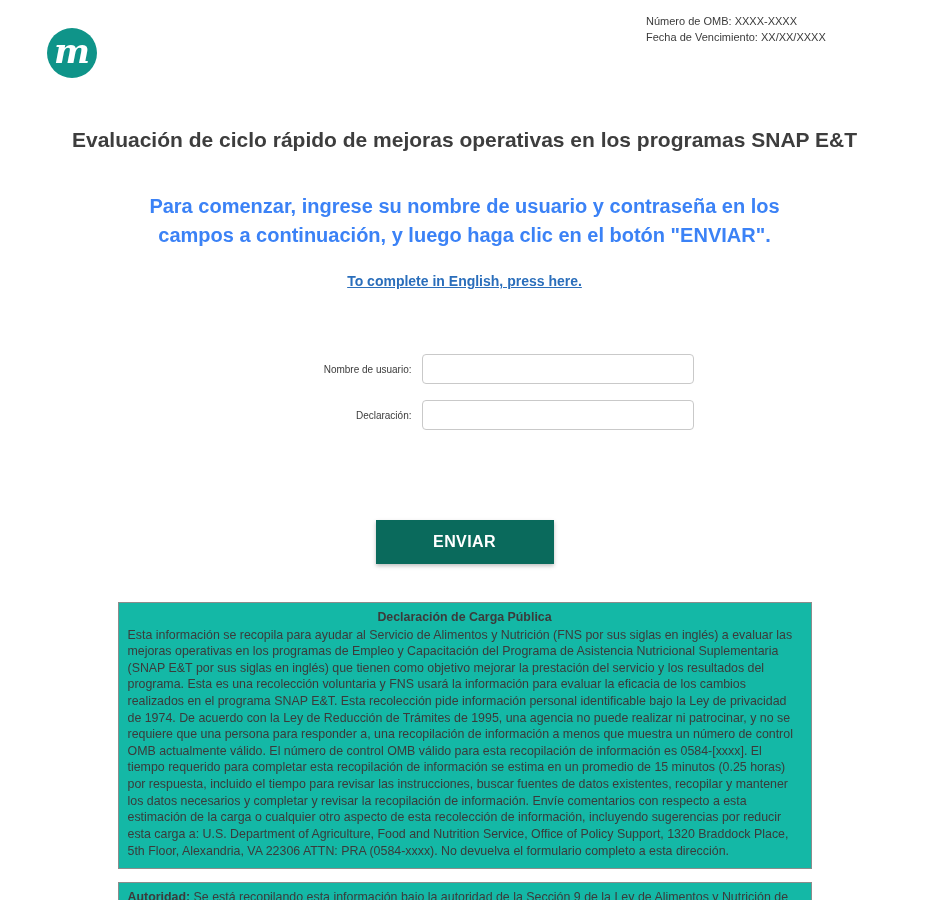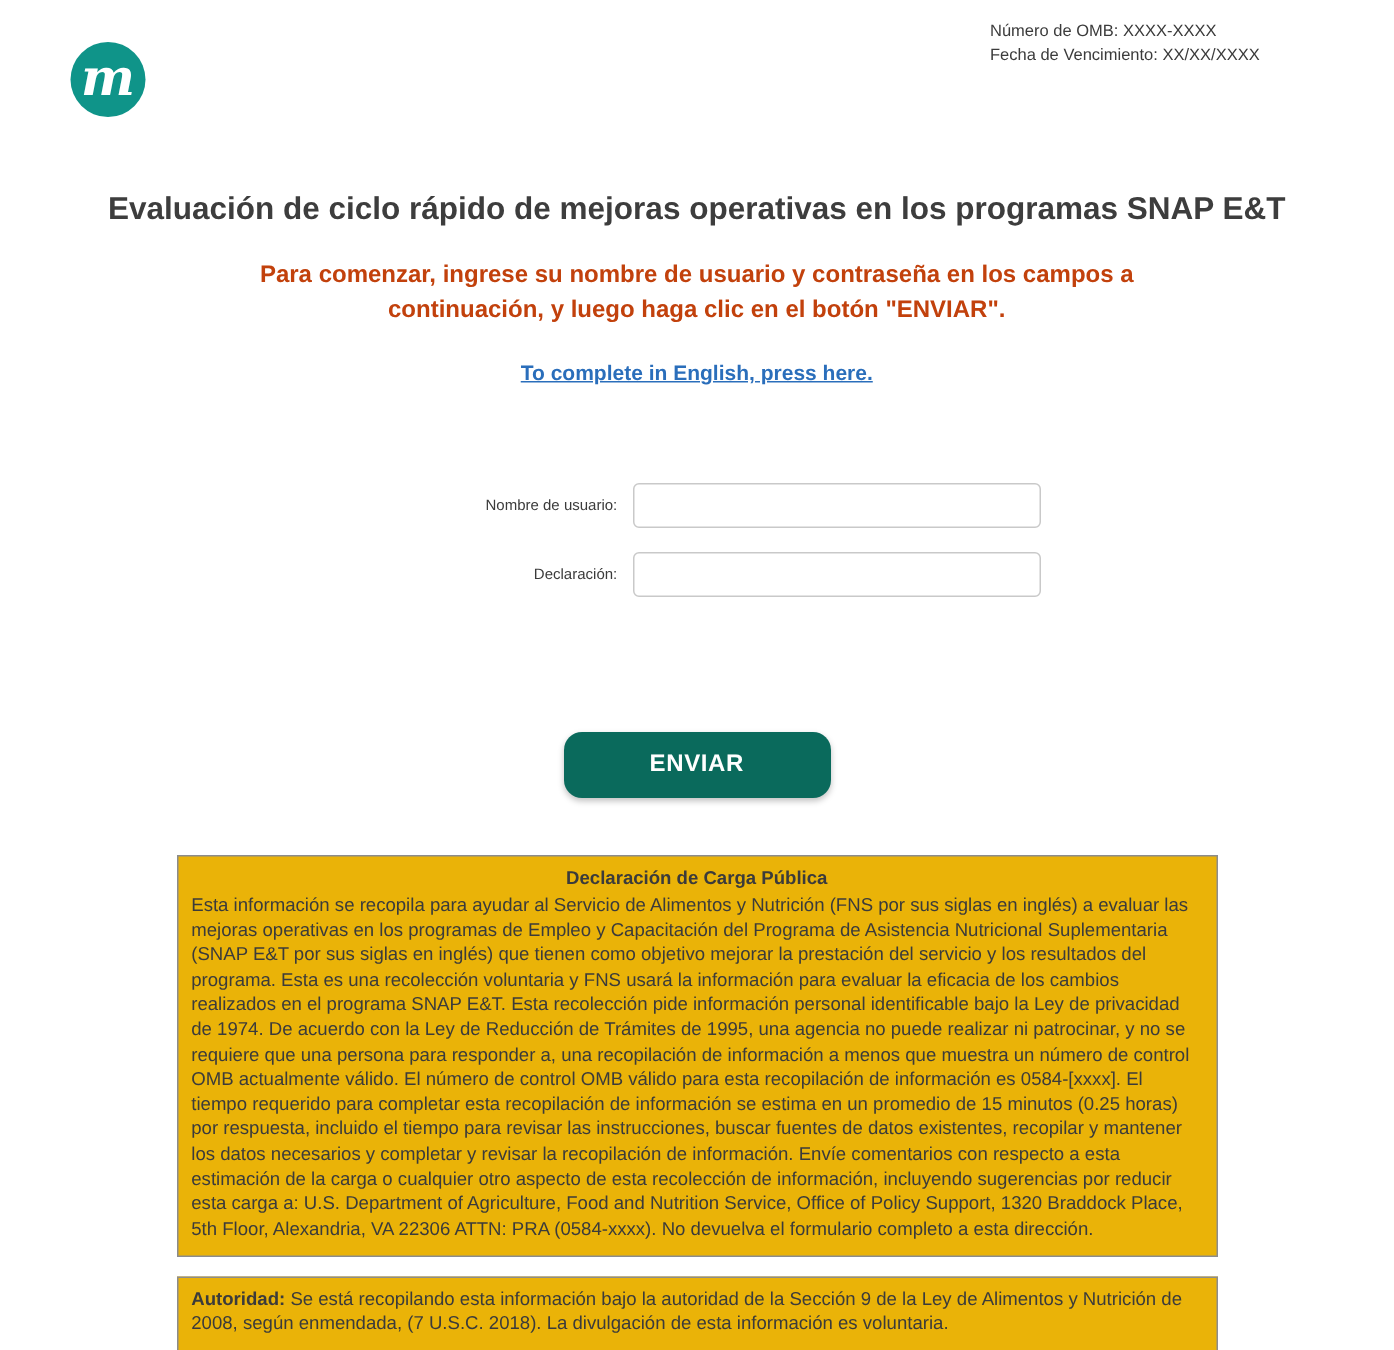--- a/index.html
+++ b/index.html
@@ -15,33 +15,33 @@
   }
   .header { position: relative; height: 96px; }
   .brand {
     position: absolute; left: 45px; top: 26px;
     display: flex; align-items: center; gap: 10px;
   }
   .wordmark {
     font-size: 29px; font-weight: 500; color: #12304f; letter-spacing: 0.2px;
   }
   .meta {
-    position: absolute; left: 660px; top: 14px;
+    position: absolute; left: 646px; top: 14px;
     font-size: 11px; color: #3b3b3b; line-height: 1.45;
   }
   .page-title {
     margin-top: 32px;
     text-align: center;
     font-size: 21px; font-weight: bold; color: #3d3d3d;
   }
   .instructions {
-    margin: 20px auto 0 auto;
+    margin: 40px auto 0 auto;
     width: 660px;
     text-align: center;
-    font-size: 16px; font-weight: bold; color: #c2410c;
+    font-size: 20px; font-weight: bold; color: #3b82f6;
     line-height: 1.45;
   }
   .english-link-wrap { text-align: center; margin-top: 22px; }
   .english-link {
     font-size: 14px; font-weight: bold; color: #2a6ebb;
     text-decoration: underline; cursor: pointer;
   }
   .login-form { margin-top: 64px; transform: translateX(18px); }
   .form-row {
     display: flex; justify-content: center; align-items: center;
@@ -55,30 +55,30 @@
     width: 272px; height: 30px;
     border: 1px solid #c9c9c9; border-radius: 4px;
     font-size: 14px; padding: 0 8px;
     font-family: "Liberation Sans", sans-serif;
     outline: none;
   }
   .submit-wrap { text-align: center; margin-top: 90px; }
   .submit-button {
     width: 178px; height: 44px;
     background: #0a6a5c; color: #ffffff;
-    border: none; border-radius: 12px;
+    border: none; border-radius: 0;
     font-family: "Liberation Sans", sans-serif;
     font-size: 16px; font-weight: bold; letter-spacing: 0.4px;
     cursor: pointer;
     box-shadow: 0 2px 4px rgba(0,0,0,0.25);
   }
   .notice-box {
     width: 694px; margin: 0 auto;
     border: 1px solid #8c8c8c;
-    background: #eab308;
+    background: #14b8a6;
     padding: 6px 9px 9px 9px;
     font-size: 12.4px; line-height: 1.34; color: #3b3b3b;
   }
   .notice-box.burden { margin-top: 38px; }
   .notice-box.privacy { margin-top: 13px; }
   .notice-title {
     text-align: center; font-weight: bold; font-size: 12.4px; margin-bottom: 1px;
   }
   .notice-box p { margin: 0; }
   .priv-label { font-weight: bold; }

